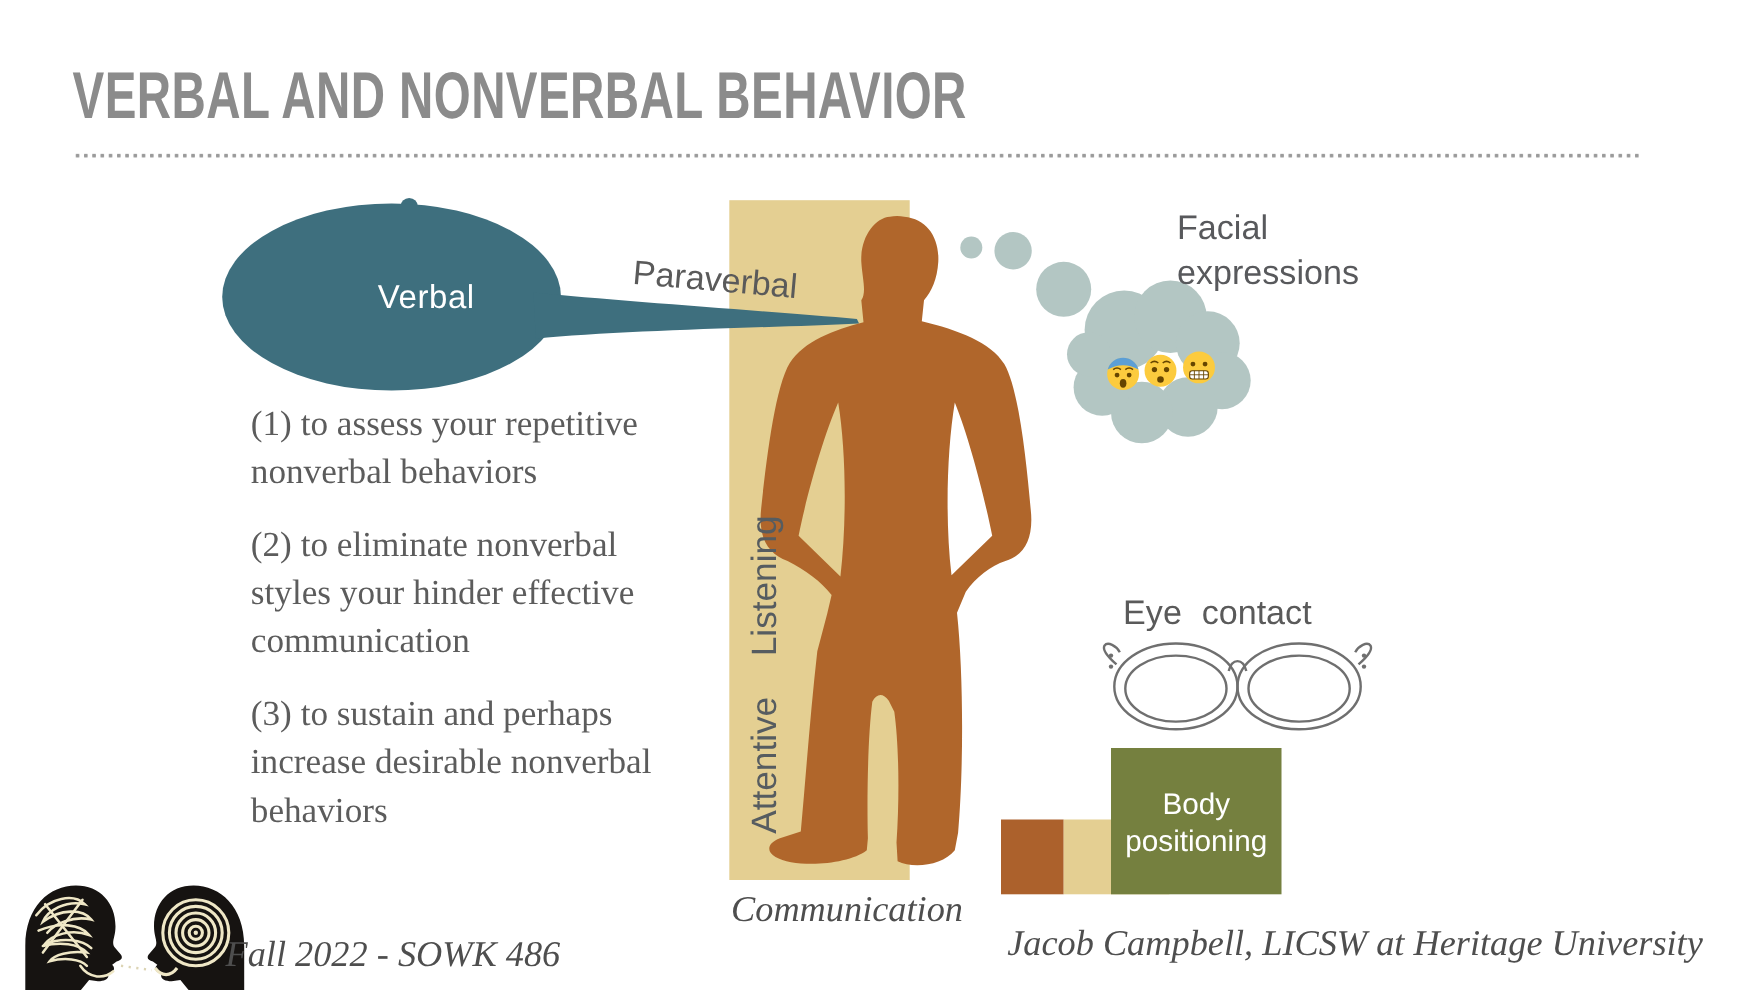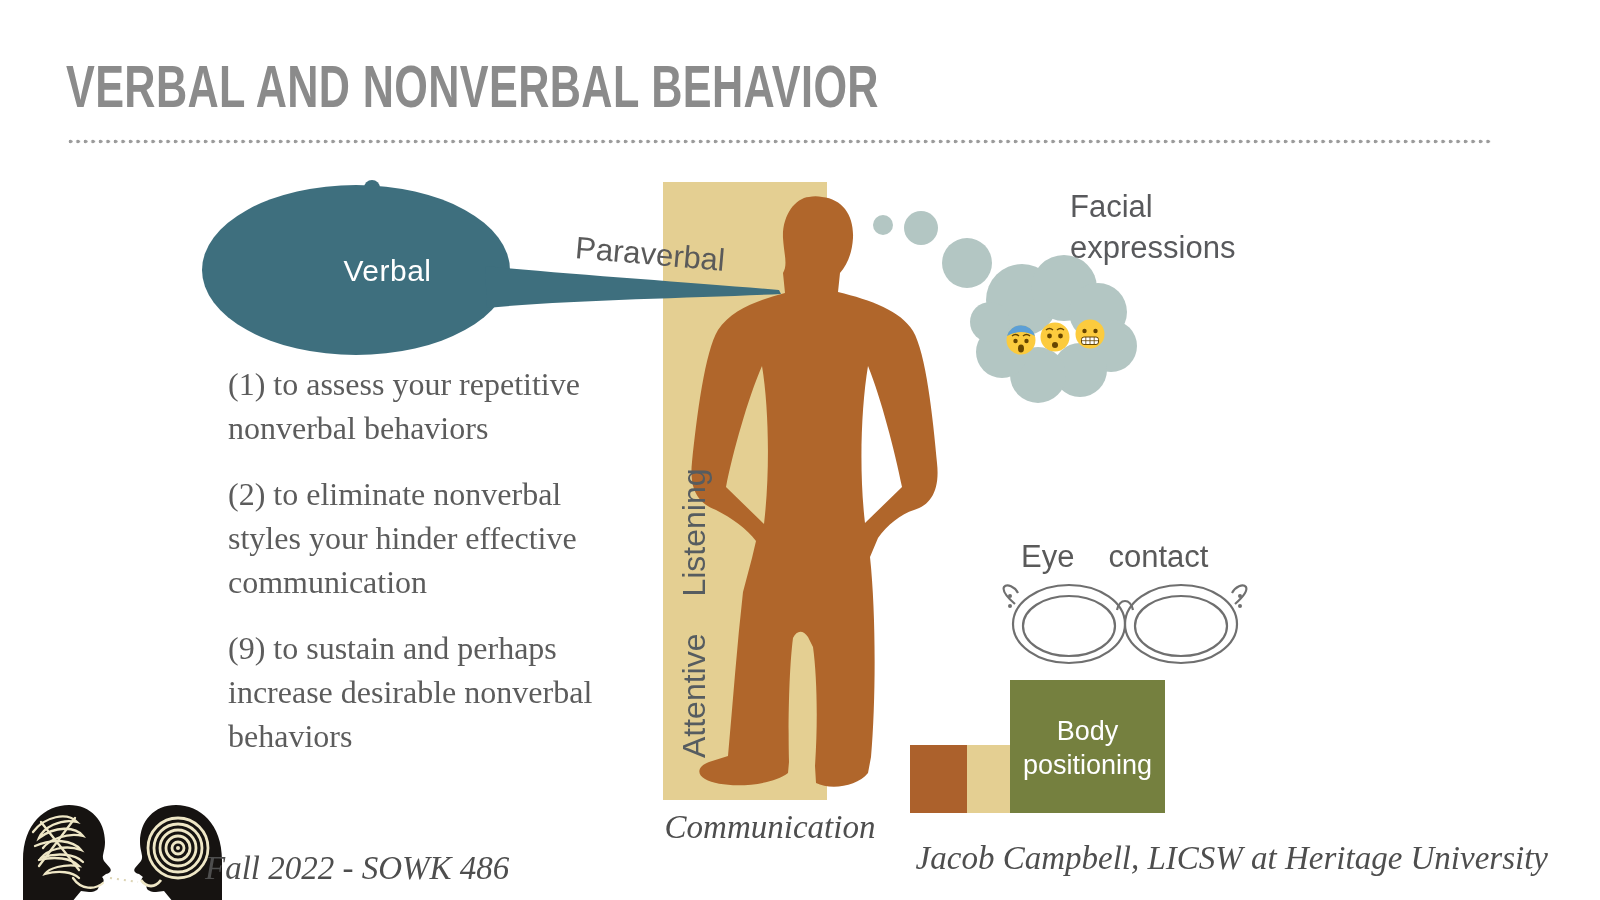--- a/index.html
+++ b/index.html
@@ -38,21 +38,21 @@
   .facial-label span { display:block; }
   .attentive-label {
     left:676px; top:758px; width:320px; transform:rotate(-90deg); transform-origin:0 0;
     font-size:32px; color:#565c60; word-spacing:28px; white-space:nowrap;
   }
   .objectives { left:228px; top:362px; width:450px; color:#5c5c5c;
                 font-family:"Liberation Serif", serif; font-size:32px; }
   .objectives p { margin:0 0 22px 0; line-height:44px; }
   .objectives span { display:block; white-space:nowrap; }
   .eye-contact { left:1021px; top:539px; font-size:31px; color:#5a5a5a; white-space:nowrap; }
-  .eye-contact .w1 { margin-right:34px; }
+  .eye-contact .w1 { margin-right:18px; }
   .caption { left:620px; top:806px; width:300px; text-align:center;
              font-family:"Liberation Serif", serif; font-style:italic;
              font-size:33px; line-height:43px; color:#4e4e4e; }
   .caption span { display:block; }
   .footer-left { left:205px; top:850px; font-family:"Liberation Serif", serif;
                  font-style:italic; font-size:33px; color:#4e4e4e; white-space:nowrap; }
   .footer-right { right:52px; top:840px; font-family:"Liberation Serif", serif;
                   font-style:italic; font-size:33px; color:#4e4e4e; white-space:nowrap; }
 </style>
 </head>
@@ -226,21 +226,21 @@
     <p>
       <span>(1) to assess your repetitive</span>
       <span>nonverbal behaviors</span>
     </p>
     <p>
       <span>(2) to eliminate nonverbal</span>
       <span>styles your hinder effective</span>
       <span>communication</span>
     </p>
     <p>
-      <span>(9) to sustain and perhaps</span>
+      <span>(3) to sustain and perhaps</span>
       <span>increase desirable nonverbal</span>
       <span>behaviors</span>
     </p>
   </div>
 
   <div class="abs txt eye-contact">
     <span class="w1">Eye</span><span>contact</span>
   </div>
 
   <div class="abs txt caption">

